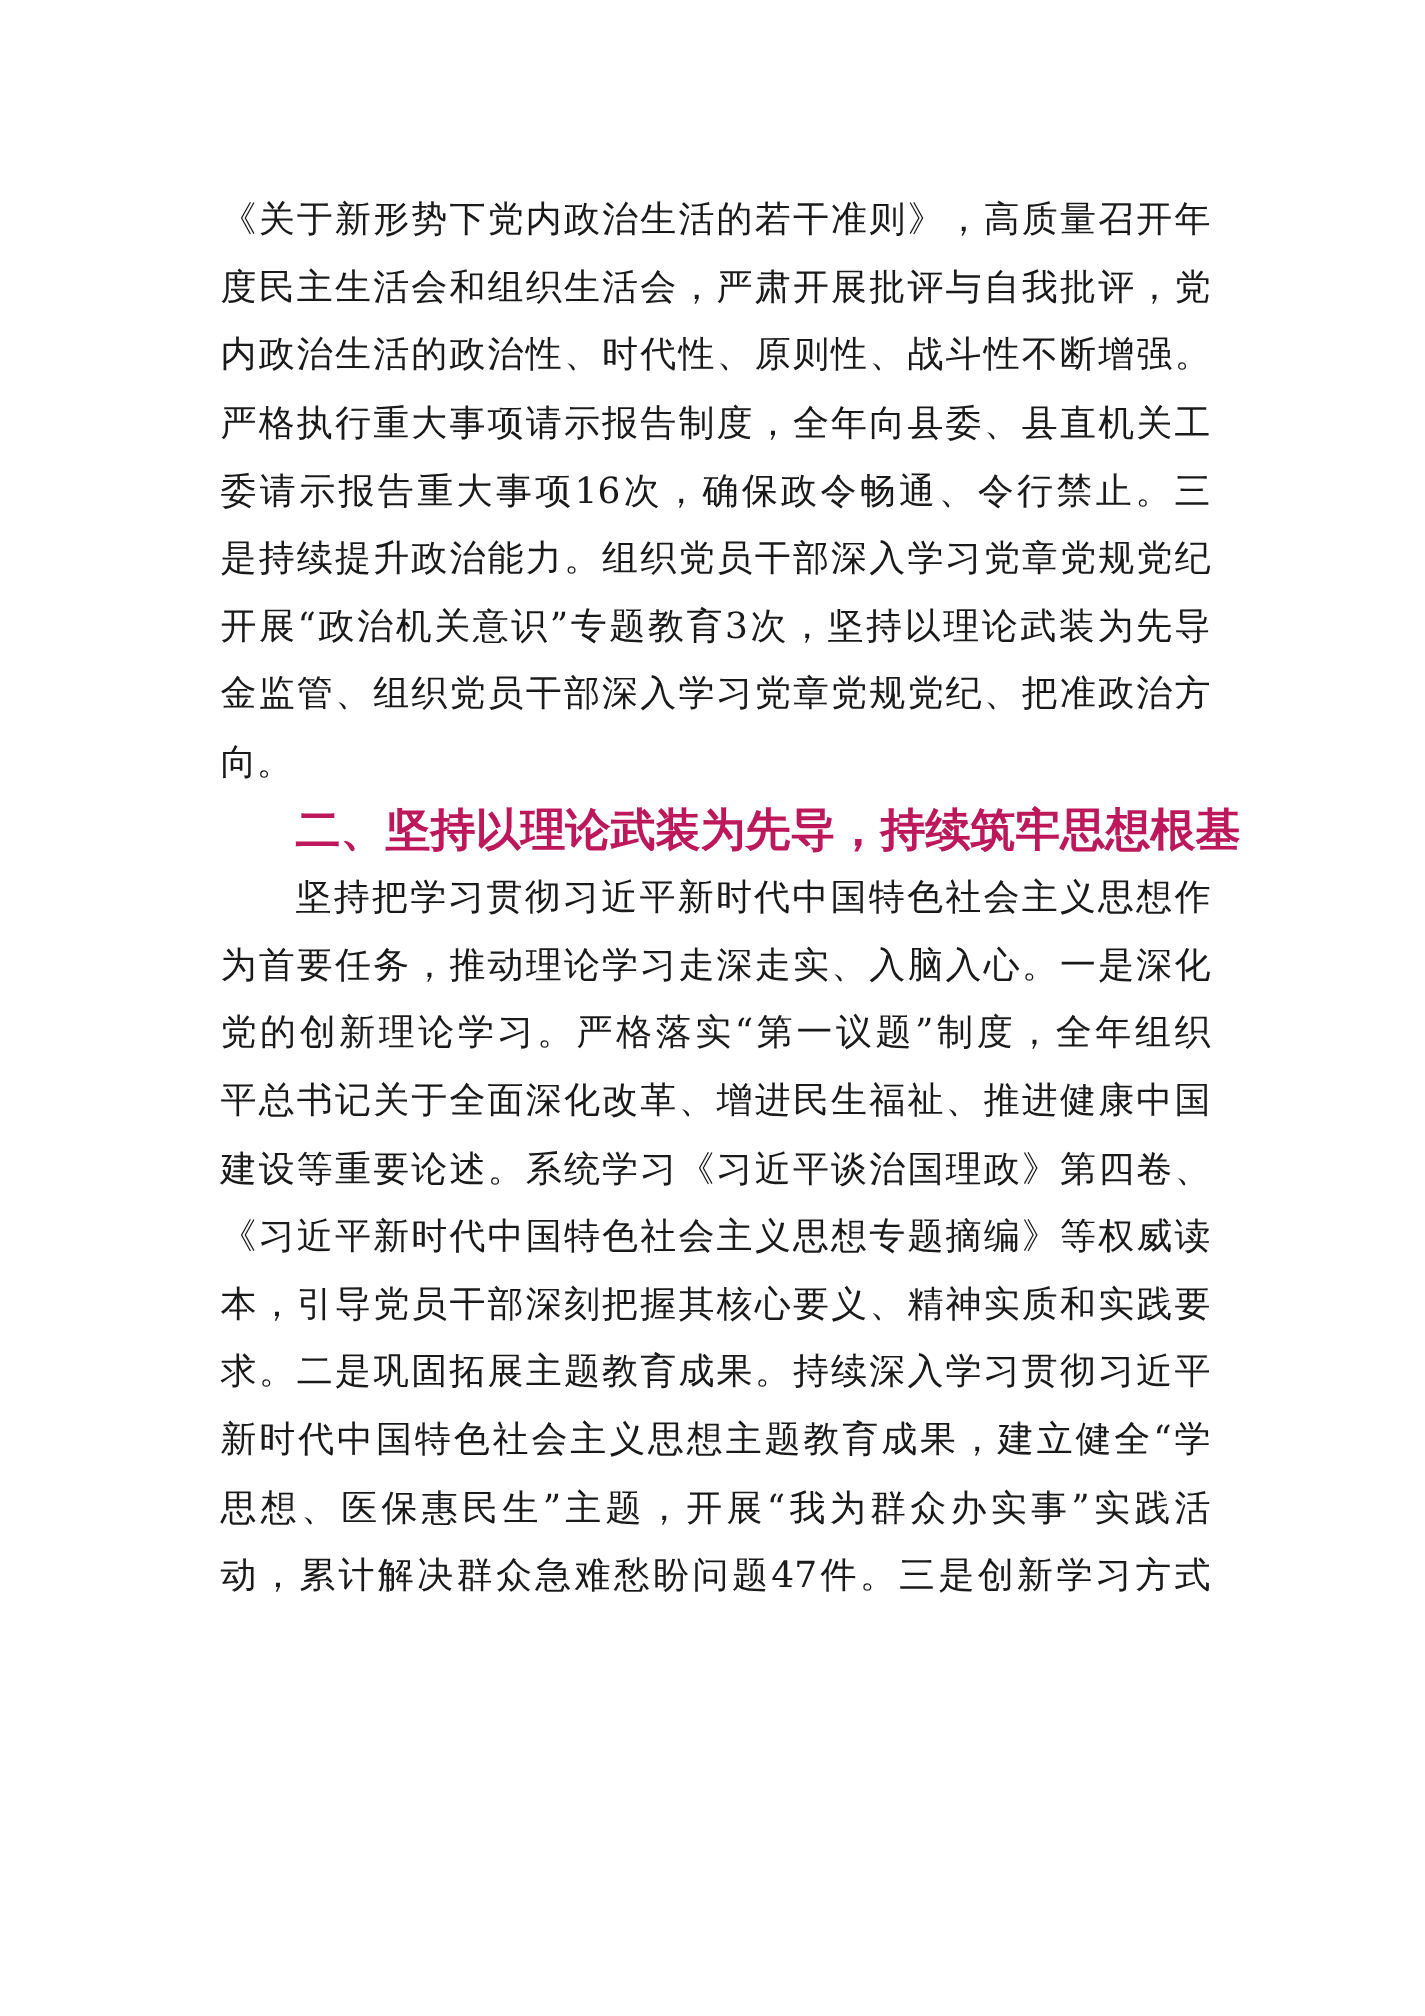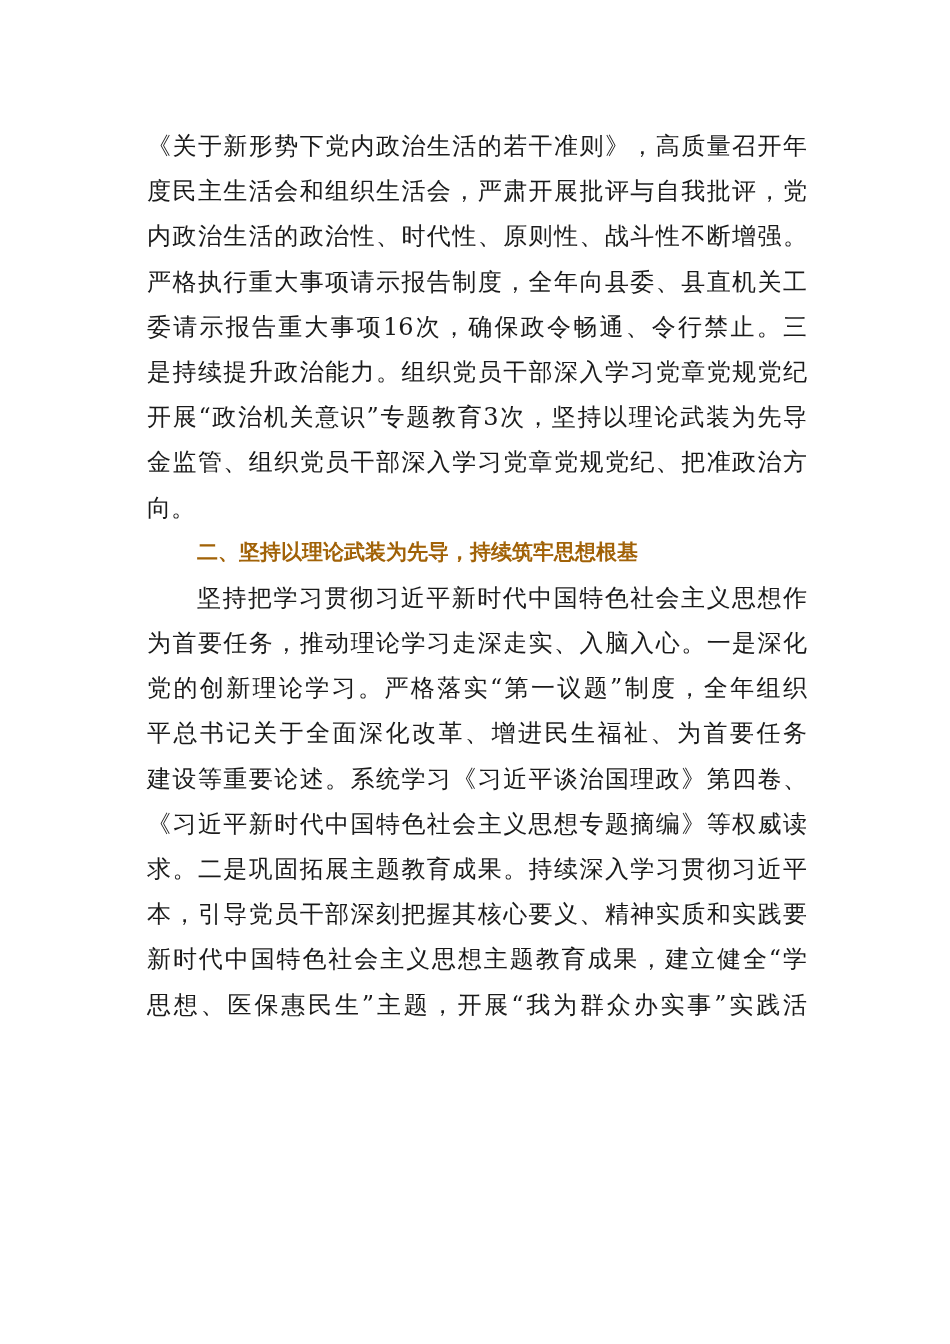--- a/index.html
+++ b/index.html
@@ -33,24 +33,24 @@
   .line.last {
     text-align-last: left;
   }
   .line.indent {
     padding-left: 50px;
   }
   .heading {
     height: 45.2px;
     line-height: 45.2px;
     padding-left: 50px;
-    font-family: Liberation Mono, monospace;
+    font-family: Liberation Serif, serif;
     font-weight: bold;
-    font-size: 21px;
-    color: #a16207;
+    font-size: 30px;
+    color: #be185d;
     white-space: nowrap;
   }
 </style>
 </head>
 <body>
 
 <div class="page">
   <div>
     <div class="line">《关于新形势下党内政治生活的若干准则》，高质量召开年</div>
     <div class="line">度民主生活会和组织生活会，严肃开展批评与自我批评，党</div>
@@ -62,21 +62,22 @@
     <div class="line">金监管、组织党员干部深入学习党章党规党纪、把准政治方</div>
     <div class="line last">向。</div>
   </div>
 
   <div class="heading">二、坚持以理论武装为先导，持续筑牢思想根基</div>
 
   <div>
     <div class="line indent">坚持把学习贯彻习近平新时代中国特色社会主义思想作</div>
     <div class="line">为首要任务，推动理论学习走深走实、入脑入心。一是深化</div>
     <div class="line">党的创新理论学习。严格落实“第一议题”制度，全年组织</div>
-    <div class="line">平总书记关于全面深化改革、增进民生福祉、为首要任务</div>
+    <div class="line">平总书记关于全面深化改革、增进民生福祉、推进健康中国</div>
     <div class="line">建设等重要论述。系统学习《习近平谈治国理政》第四卷、</div>
     <div class="line">《习近平新时代中国特色社会主义思想专题摘编》等权威读</div>
+    <div class="line">本，引导党员干部深刻把握其核心要义、精神实质和实践要</div>
     <div class="line">求。二是巩固拓展主题教育成果。持续深入学习贯彻习近平</div>
-    <div class="line">本，引导党员干部深刻把握其核心要义、精神实质和实践要</div>
     <div class="line">新时代中国特色社会主义思想主题教育成果，建立健全“学</div>
     <div class="line">思想、医保惠民生”主题，开展“我为群众办实事”实践活</div>
+    <div class="line">动，累计解决群众急难愁盼问题47件。三是创新学习方式</div>
   </div>
 </div>
 
 </body></html>

